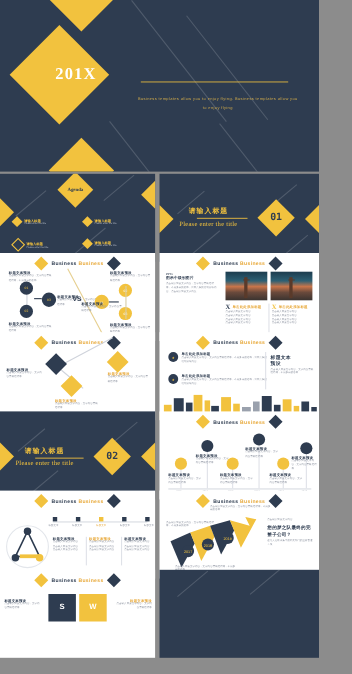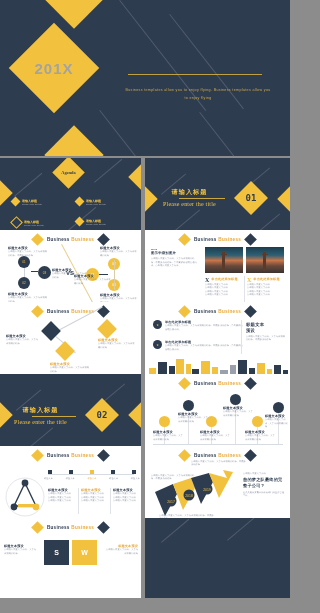--- a/index.html
+++ b/index.html
@@ -19,24 +19,24 @@
 
   .dia{position:absolute;background:#f2c23e;transform:rotate(45deg);}
   .dia-o{position:absolute;border:1px solid #f2c23e;transform:rotate(45deg);background:transparent;}
 
   
   #cover{left:0;top:0;width:290px;height:156px;}
   #cover .bigdia{left:22px;top:36px;width:64px;height:64px;}
   #cover .topdia{left:53px;top:-22px;width:42px;height:42px;}
   #cover .botdia{left:53px;top:134px;width:42px;height:42px;}
   #cover .yr{
-    position:absolute;left:22px;top:36px;width:64px;height:64px;
+    position:absolute;left:37px;top:36px;width:64px;height:64px;
     display:flex;align-items:center;justify-content:center;
-    color:#a3a3a3;font-size:15px;font-weight:bold;letter-spacing:1px;
-    font-family:Liberation Sans, sans-serif;
+    color:#ffffff;font-size:15px;font-weight:bold;letter-spacing:1px;
+    font-family:Liberation Serif, serif;
   }
   #cover .ttl{
     position:absolute;left:124px;top:52px;width:150px;
     color:#f2c23e;font-size:12.5px;font-weight:bold;letter-spacing:.6px;
     white-space:nowrap;
   }
   #cover .rule{position:absolute;left:128px;top:74px;width:134px;height:1px;background:#f2c23e;opacity:.75;}
   #cover .sub{
     position:absolute;left:124px;top:86px;width:148px;
     color:#cfa94a;font-size:3.6px;line-height:8px;text-align:center;letter-spacing:.35px;

